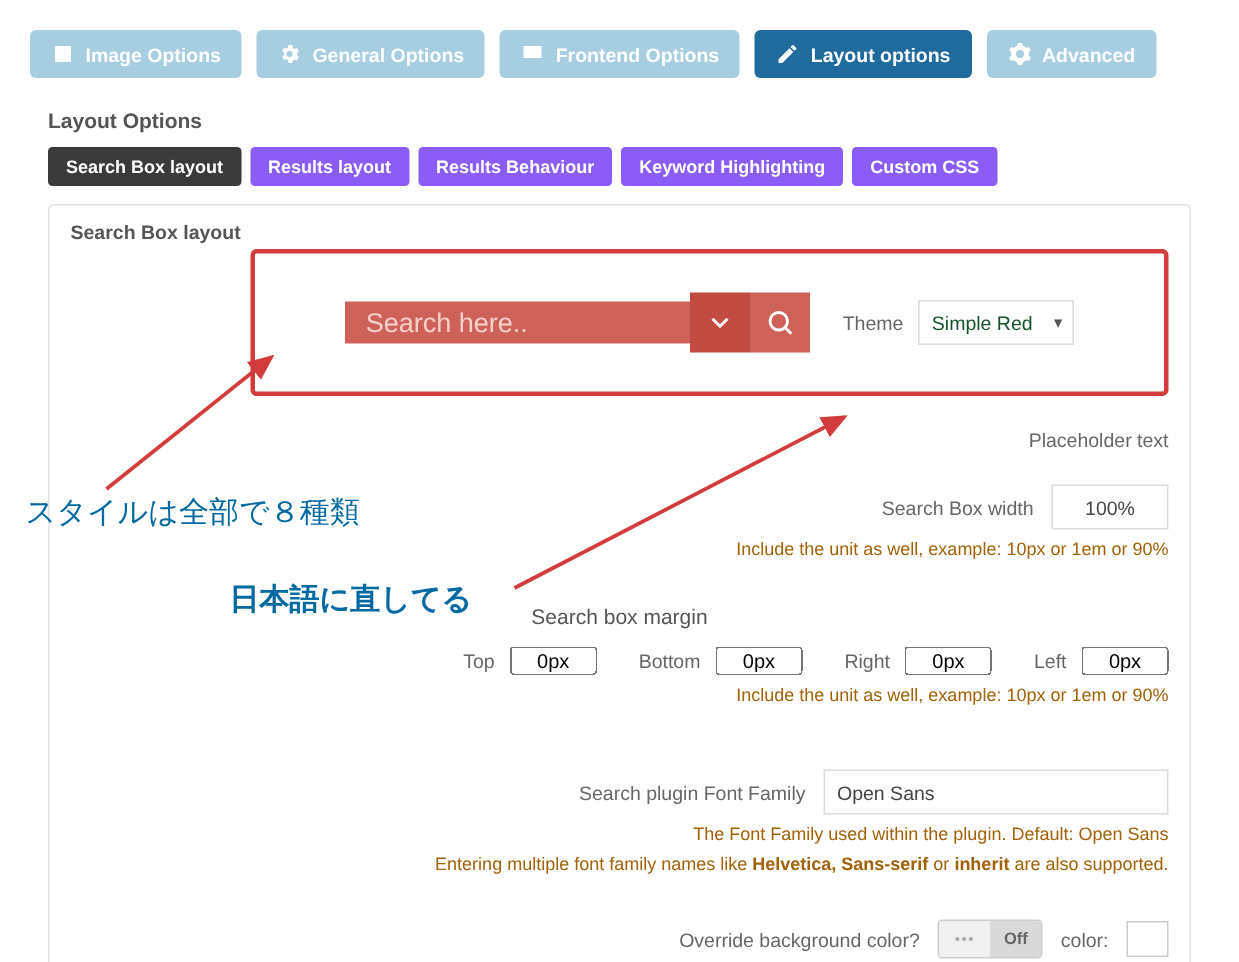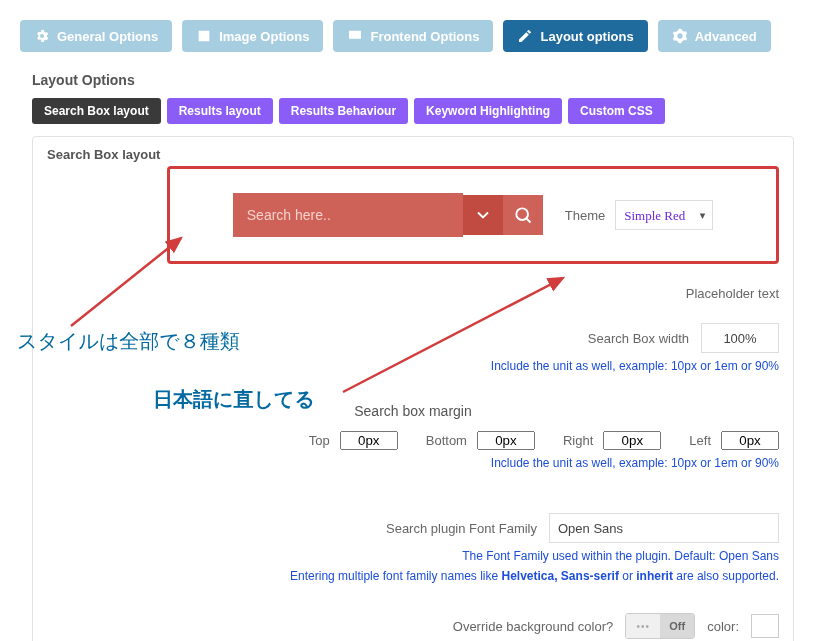--- a/index.html
+++ b/index.html
@@ -17,40 +17,40 @@
 .subtabs { display: flex; gap: 6px; margin-bottom: 12px; margin-left: 12px; flex-wrap: wrap; }
 .subtab { padding: 6px 12px; border-radius: 3px; background: #8b5cf6; color: #fff; font-weight: 600; cursor: pointer; font-size: 12px; }
 .subtab.active { background: #3a3a3a; }
 
 .fieldset { border: 1px solid #e2e2e2; border-radius: 4px; margin: 0 12px 8px 12px; padding: 0; }
 .fieldset-legend { font-weight: 700; color: #555; padding: 10px 14px 4px 14px; font-size: 13px; }
 .fieldset-body { padding: 0 14px 18px 14px; position: relative; }
 
 .preview-box { border: 3px solid #d23c3c; border-radius: 4px; padding: 26px 22px; display: flex; align-items: center; gap: 22px; justify-content: center; margin-left: 120px; }
 .searchbar { display: flex; align-items: center; height: 40px; }
-.searchbar-input { background: #ce6258; color: #f6d0cb; border: none; height: 44px; width: 230px; padding: 0 14px; font-size: 14px; outline: none; }
+.searchbar-input { background: #ce6258; color: #f6d0cb; border: none; height: 28px; width: 230px; padding: 0 14px; font-size: 18px; outline: none; }
 .searchbar-input::placeholder { color: #f6d0cb; }
 .searchbar-btn { width: 40px; height: 40px; display: flex; align-items: center; justify-content: center; cursor: pointer; }
 .sb-dd { background: #c14a41; }
 .sb-sr { background: #ce6258; }
 .searchbar-btn svg { width: 20px; height: 20px; stroke: #fff; fill: none; stroke-width: 2.3; }
 
 .theme-group { display: flex; align-items: center; gap: 10px; color: #666; }
-.theme-select { border: 1px solid #ddd; height: 30px; padding: 0 26px 0 8px; background: #fff; color: #6d28d9; font-size: 13px; appearance: none; position: relative; font-family: Liberation Serif, serif; }
+.theme-select { border: 1px solid #ddd; height: 30px; padding: 0 26px 0 8px; background: #fff; color: #14532d; font-size: 13px; appearance: none; position: relative; }
 .theme-select-wrap { position: relative; display: inline-block; }
 .theme-select-wrap::after { content: "▾"; position: absolute; right: 8px; top: 50%; transform: translateY(-50%); color: #555; pointer-events: none; font-size: 11px; }
 
 .form-row { display: flex; justify-content: flex-end; align-items: center; gap: 12px; margin-top: 22px; color: #666; }
 .form-row label { font-size: 13px; }
 .form-row input.tin { border: 1px solid #ddd; height: 30px; padding: 0 8px; color: #444; font-size: 13px; }
 .tin.w230 { width: 230px; }
 .tin.w78 { width: 78px; text-align: center; }
 .tin.w58 { width: 58px; text-align: center; }
 
-.hint { text-align: right; color: #1d4ed8; font-size: 12px; margin-top: 6px; }
+.hint { text-align: right; color: #a16207; font-size: 12px; margin-top: 6px; }
 .head-right { text-align: center; font-weight: 400; color: #555; margin-top: 30px; font-size: 14px; }
 
 .margin-row { display: flex; justify-content: flex-end; align-items: center; gap: 10px; margin-top: 12px; color: #666; flex-wrap: wrap; }
 .margin-row span.lbl { margin-left: 18px; }
 
 .ovr-row { display: flex; justify-content: flex-end; align-items: center; gap: 12px; margin-top: 30px; color: #666; }
 .toggle { display: inline-flex; border: 1px solid #ccc; border-radius: 3px; overflow: hidden; height: 26px; }
 .toggle .tg-on { background: #f0f0f0; color: #aaa; width: 34px; display: flex; align-items: center; justify-content: center; font-size: 10px; letter-spacing: 1px; }
 .toggle .tg-off { background: #d9d9d9; color: #666; width: 34px; display: flex; align-items: center; justify-content: center; font-size: 11px; font-weight: 600; }
 .swatch { width: 28px; height: 24px; border: 1px solid #ccc; background: #fff; display: inline-block; }
@@ -63,32 +63,32 @@
 </style>
 </head>
 <body>
 
 <div class="wrapper">
 
   <div class="tabs-main">
     <div class="tab">
       <span class="tab-icon">
         <svg viewBox="0 0 24 24">
+            <path d="M4 4h16v16H4zM4 16l4-4 3 3 5-6 4 5"></path>
+          </svg>
+      </span>
+      <span>Image Options</span>
+    </div>
+    <div class="tab">
+      <span class="tab-icon">
+        <svg viewBox="0 0 24 24">
             <path d="M19.4 13a7.5 7.5 0 000-2l2-1.5-2-3.4-2.3.9a7.4 7.4 0 00-1.7-1L15 3h-4l-.4 2.5a7.4 7.4 0 00-1.7 1l-2.3-.9-2 3.4L6.6 11a7.5 7.5 0 000 2l-2 1.5 2 3.4 2.3-.9a7.4 7.4 0 001.7 1L11 21h4l.4-2.5a7.4 7.4 0 001.7-1l2.3.9 2-3.4zM12 15a3 3 0 110-6 3 3 0 010 6z"></path>
           </svg>
       </span>
       <span>General Options</span>
-    </div>
-    <div class="tab">
-      <span class="tab-icon">
-        <svg viewBox="0 0 24 24">
-            <path d="M4 4h16v16H4zM4 16l4-4 3 3 5-6 4 5"></path>
-          </svg>
-      </span>
-      <span>Image Options</span>
     </div>
     <div class="tab">
       <span class="tab-icon">
         <svg viewBox="0 0 24 24">
             <path d="M3 4h18v12H3zM9 20h6M12 16v4"></path>
           </svg>
       </span>
       <span>Frontend Options</span>
     </div>
     <div class="tab active">

